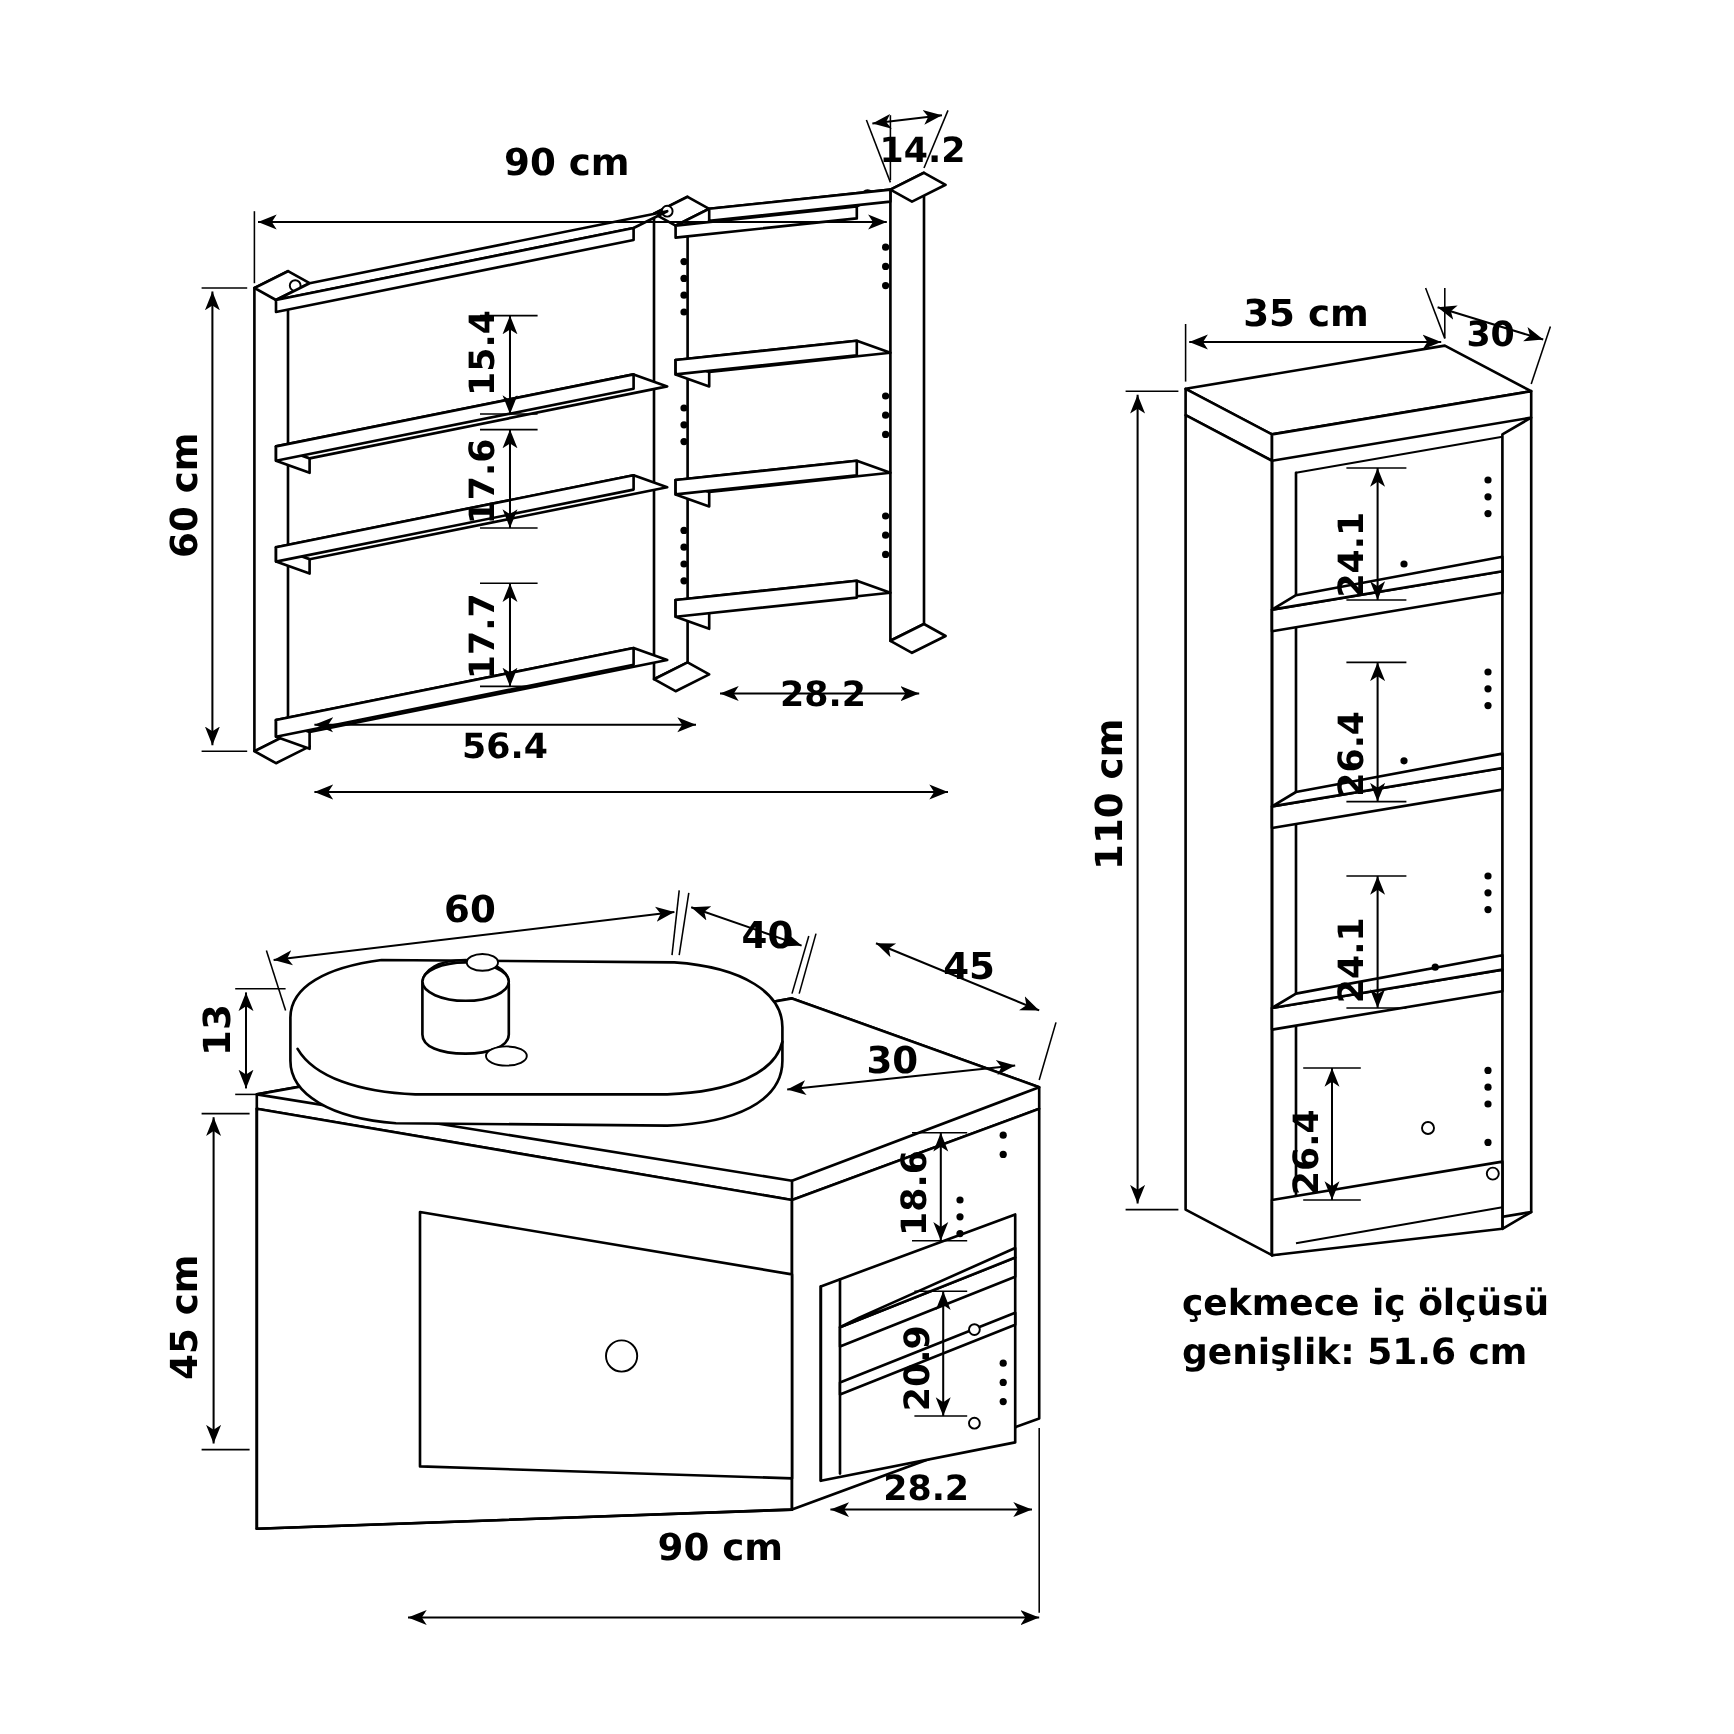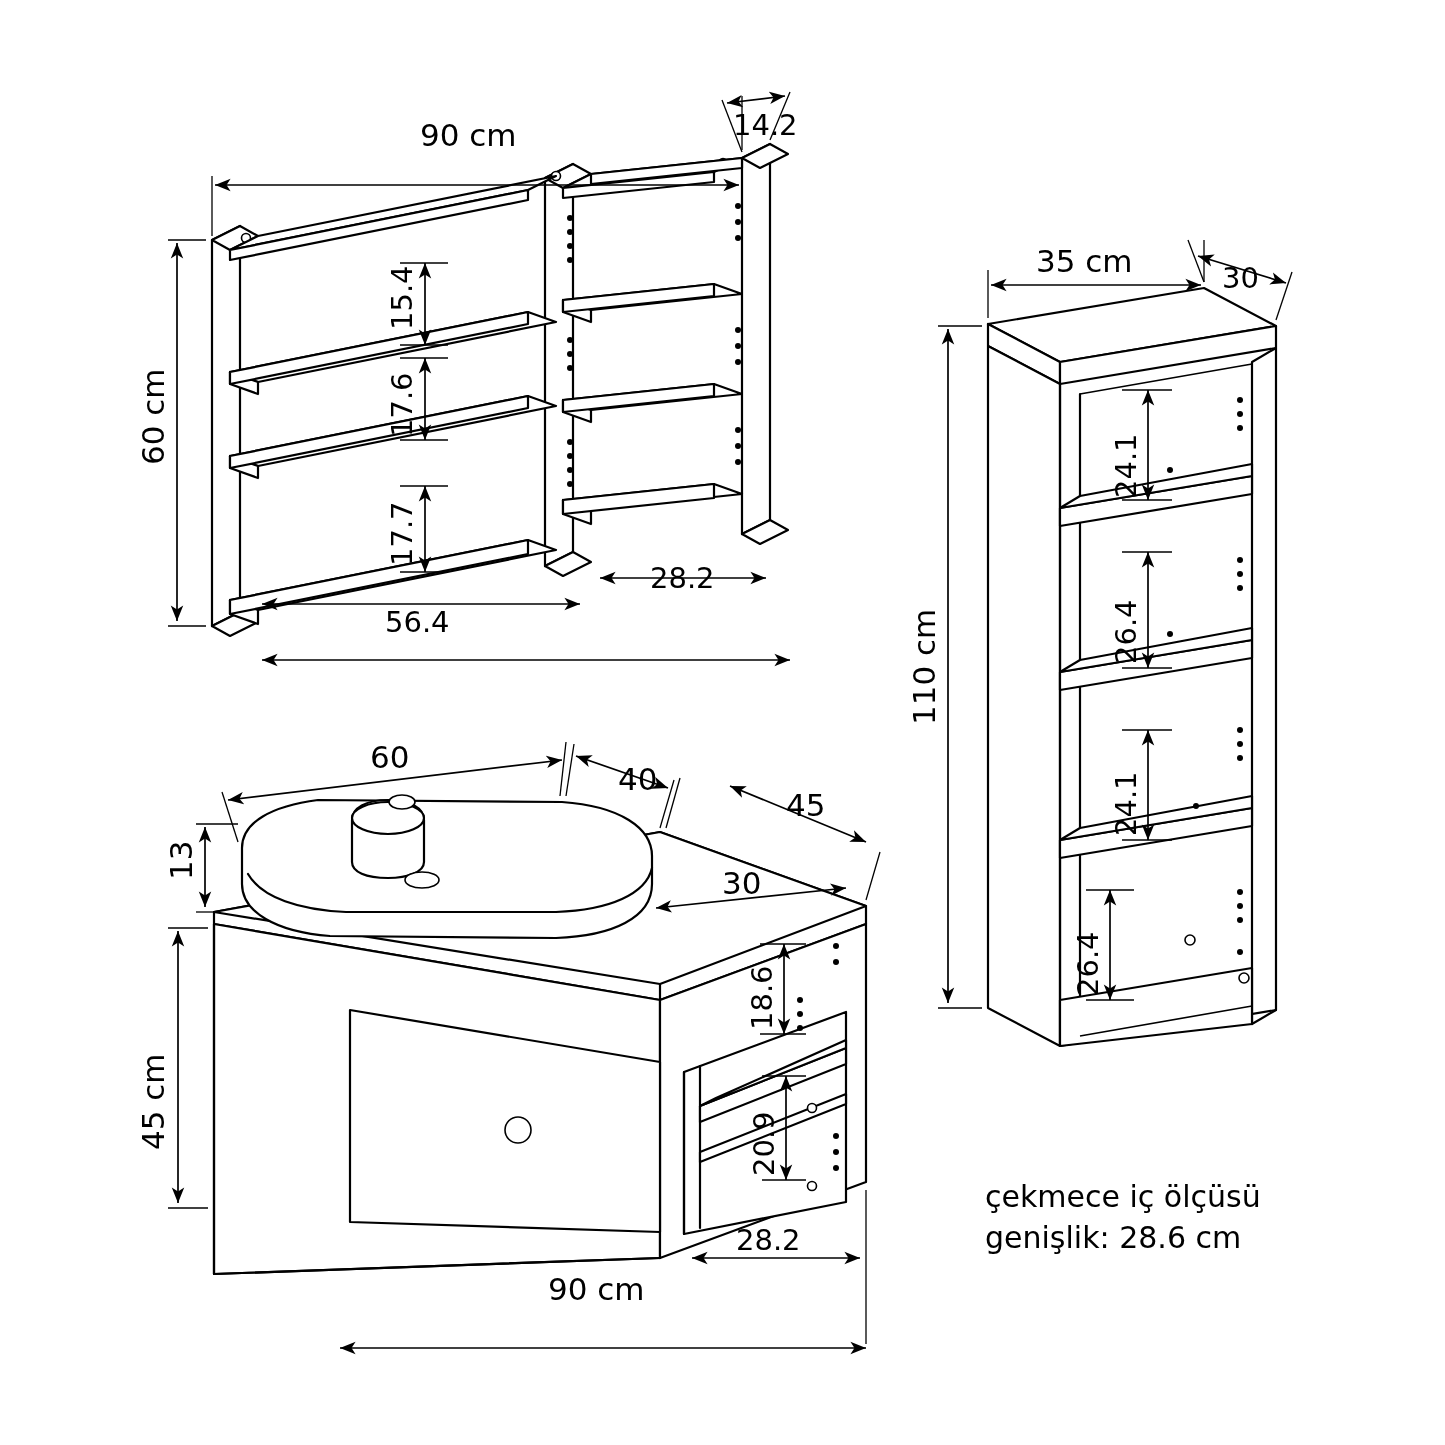--- a/index.html
+++ b/index.html
@@ -11,20 +11,21 @@
     width: 1445px;
     height: 1445px;
     font-family: "DejaVu Sans", sans-serif;
     color: #000000;
     overflow: hidden;
   }
   #stage {
     position: relative;
     width: 1445px;
     height: 1057px;
+    font-weight: bold;
   }
   svg.diagram {
     position: absolute;
     left: 0;
     top: 0;
     width: 1445px;
     height: 1445px;
   }
   .ln {
     fill: none;
@@ -68,21 +69,21 @@
     fill: #000000;
   }
   text.dimtxt-lg {
     font-family: "DejaVu Sans", sans-serif;
     font-size: 31px;
     fill: #000000;
   }
   .notes {
     position: absolute;
     left: 985px;
-    top: 1176px;
+    top: 1066px;
     font-size: 30px;
     line-height: 41px;
     color: #000000;
     font-family: "DejaVu Sans", sans-serif;
     white-space: nowrap;
   }
 </style>
 </head>
 <body>
 
@@ -384,16 +385,16 @@
       <text class="dimtxt" x="736" y="1250">28.2</text>
 
       <line class="dim" x1="340" y1="1348" x2="866" y2="1348" marker-start="url(#arS)" marker-end="url(#ar)"></line>
       <line class="ext" x1="866" y1="1190" x2="866" y2="1344"></line>
       <text class="dimtxt-lg" x="548" y="1300">90 cm</text>
     </g>
   </svg>
 
   <div class="notes">
     <div>çekmece iç ölçüsü</div>
-    <div>genişlik: 28.6 cm</div>
+    <div>genişlik: 51.6 cm</div>
   </div>
 
 </div>
 
 </body></html>

